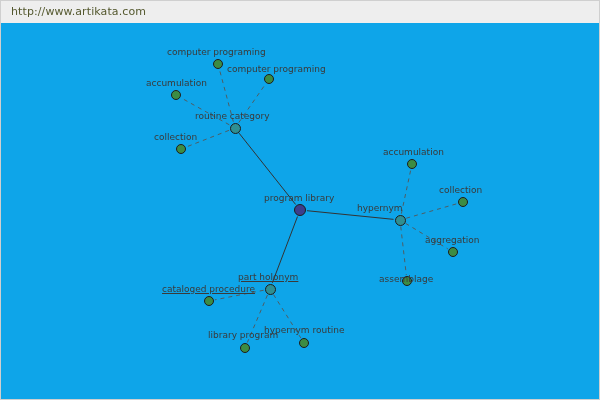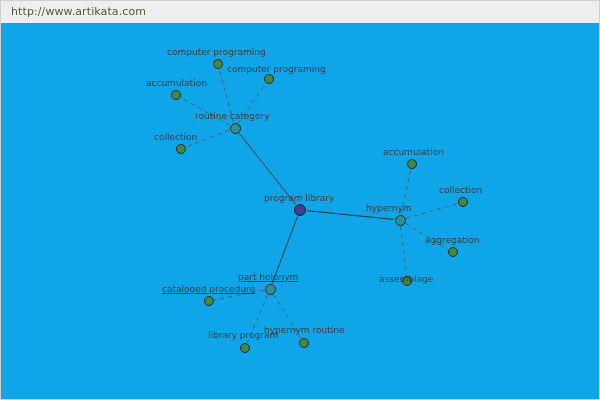--- a/index.html
+++ b/index.html
@@ -88,21 +88,21 @@
         <line x1="272.4632862529599" y1="293.50051346058336" x2="299.80312038188316" y2="336.92260295946147" stroke="#555555" stroke-width="0.9" stroke-dasharray="4 4"></line>
       </g>
   </svg>
 
   <div id="node-layer">
       <div class="node" style="left: 293px; top: 203px; width: 12px; height: 12px; background: rgb(59, 63, 140); border-color: rgb(29, 29, 29);"></div>
       <div class="node-label" style="left: 263px; top: 192px; color: rgb(58, 58, 58);">program library</div>
       <div class="node" style="left: 228.5px; top: 121.5px; width: 11px; height: 11px; background: rgb(47, 143, 146); border-color: rgb(29, 29, 29);"></div>
       <div class="node-label" style="left: 194px; top: 110px; color: rgb(58, 58, 58);">routine category</div>
       <div class="node" style="left: 393.5px; top: 213.5px; width: 11px; height: 11px; background: rgb(47, 143, 146); border-color: rgb(29, 29, 29);"></div>
-      <div class="node-label" style="left: 365px; top: 202px; color: rgb(58, 58, 58);">hypernym</div>
+      <div class="node-label" style="left: 356px; top: 202px; color: rgb(58, 58, 58);">hypernym</div>
       <div class="node" style="left: 263.5px; top: 282.5px; width: 11px; height: 11px; background: rgb(47, 143, 146); border-color: rgb(29, 29, 29);"></div>
       <div class="node-label" style="left: 237px; top: 271px; color: rgb(58, 58, 58); text-decoration: underline;">part holonym</div>
       <div class="node" style="left: 212px; top: 58px; width: 10px; height: 10px; background: rgb(60, 140, 67); border-color: rgb(29, 29, 29);"></div>
       <div class="node-label" style="left: 166px; top: 46px; color: rgb(58, 58, 58);">computer programing</div>
       <div class="node" style="left: 263px; top: 73px; width: 10px; height: 10px; background: rgb(60, 140, 67); border-color: rgb(29, 29, 29);"></div>
       <div class="node-label" style="left: 226px; top: 63px; color: rgb(58, 58, 58);">computer programing</div>
       <div class="node" style="left: 170px; top: 89px; width: 10px; height: 10px; background: rgb(60, 140, 67); border-color: rgb(29, 29, 29);"></div>
       <div class="node-label" style="left: 145px; top: 77px; color: rgb(58, 58, 58);">accumulation</div>
       <div class="node" style="left: 175px; top: 143px; width: 10px; height: 10px; background: rgb(60, 140, 67); border-color: rgb(29, 29, 29);"></div>
       <div class="node-label" style="left: 153px; top: 131px; color: rgb(58, 58, 58);">collection</div>

